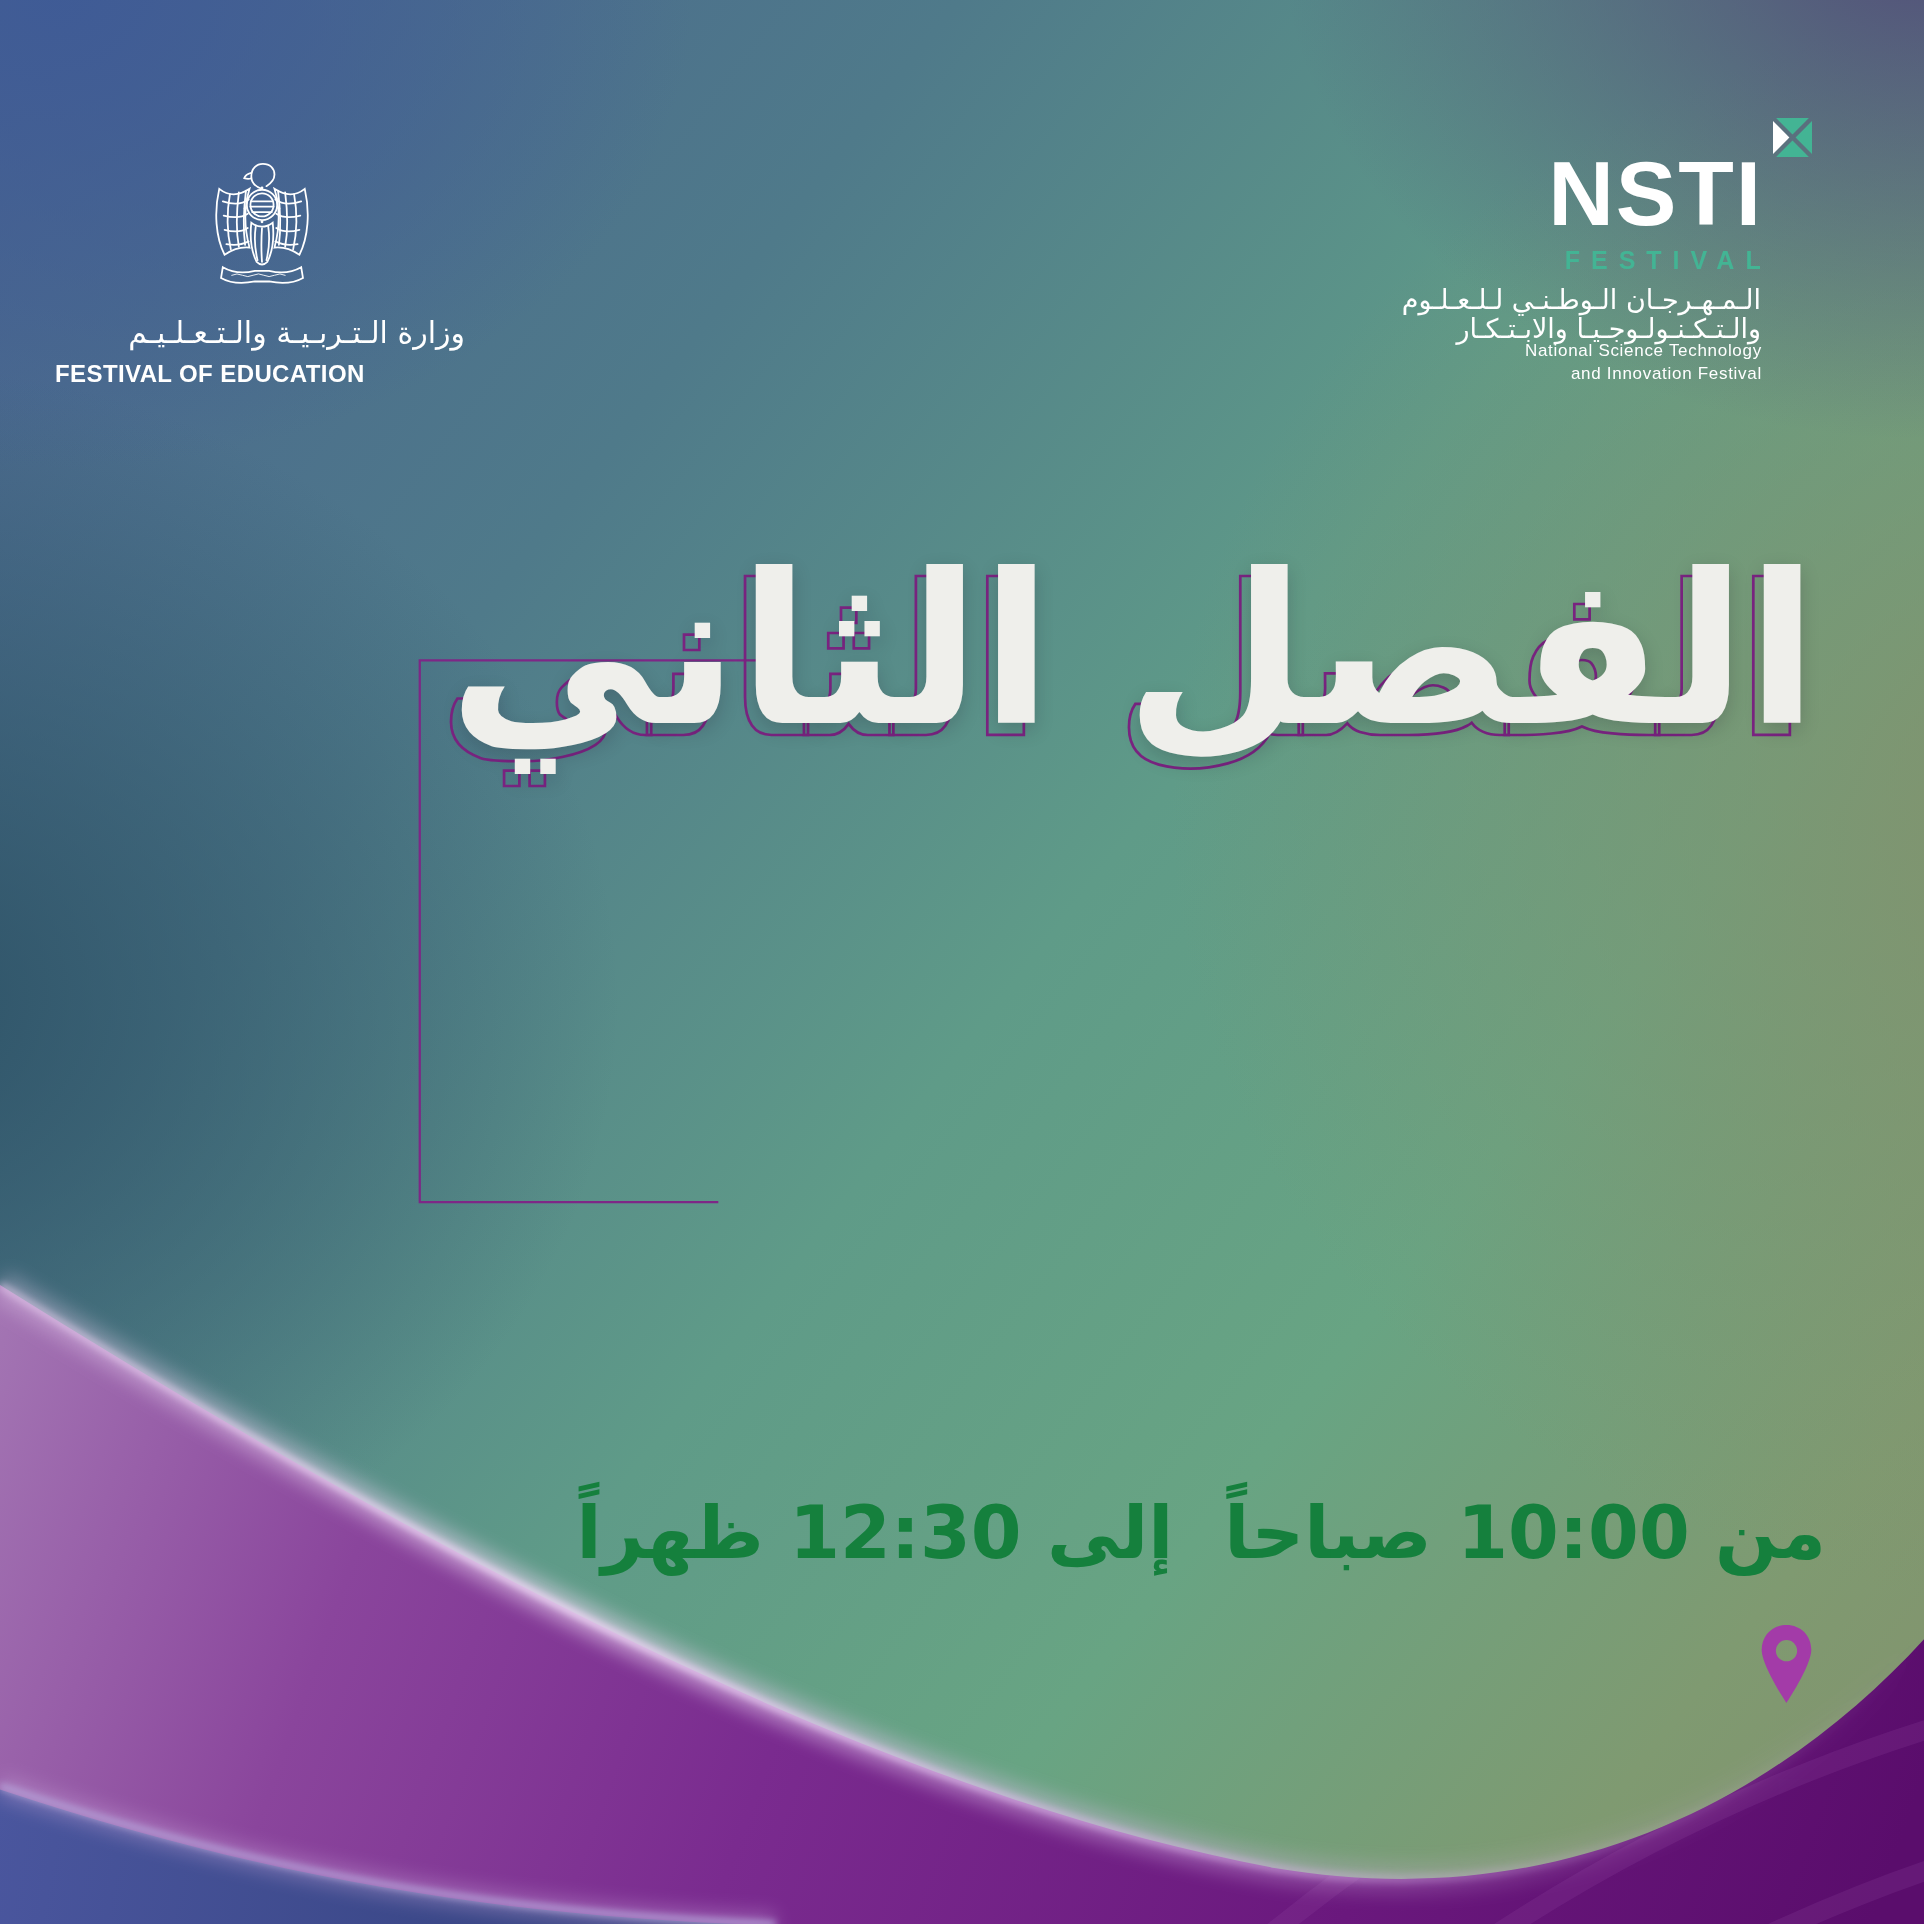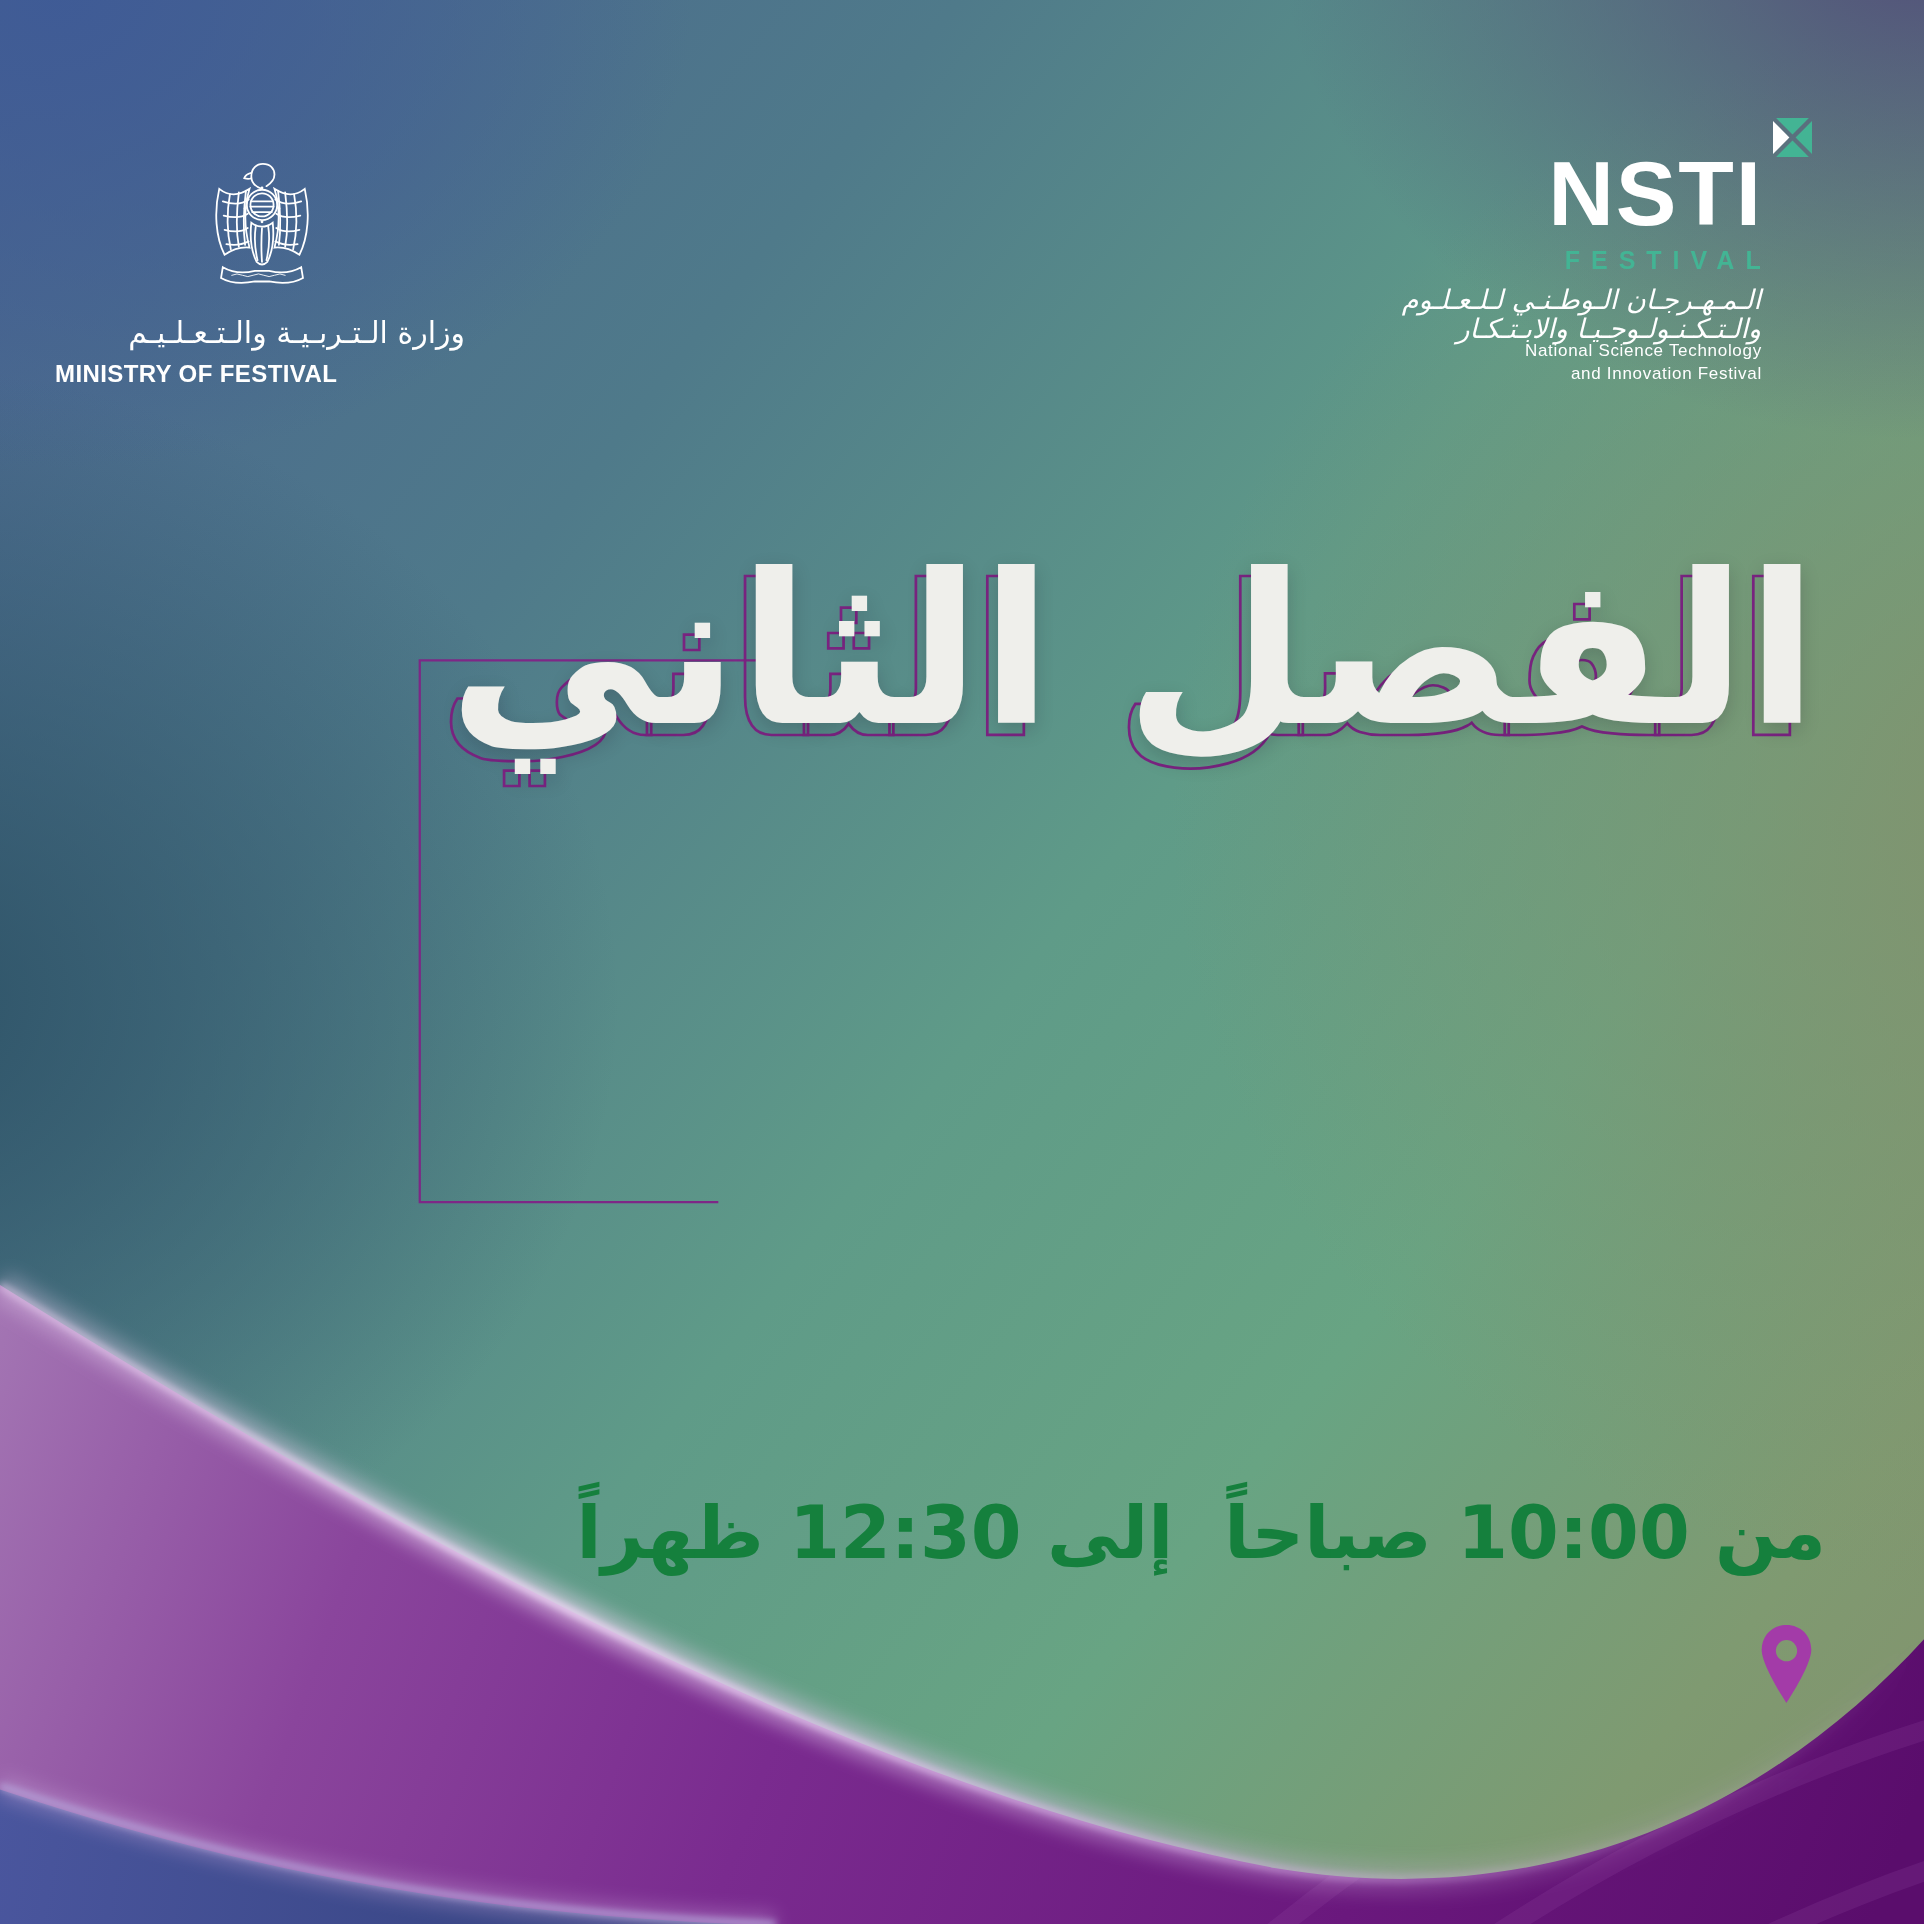--- a/index.html
+++ b/index.html
@@ -20,21 +20,21 @@
   .moe-text{left:55px;width:410px;color:#fff;}
   .moe-ar{top:315px;font-size:30px;}
   .moe-en{top:360px;font-size:24px;font-weight:bold;letter-spacing:0.4px;font-family:"Liberation Sans",sans-serif;}
   
   .nsti-mark{left:1773px;top:118px;}
   .nsti-t{right:164px;text-align:right;color:#fff;white-space:nowrap;}
   .nsti-acronym{top:148px;font-size:91px;font-weight:bold;letter-spacing:1.8px;line-height:1;
                 font-family:"Liberation Sans",sans-serif;margin-right:-1.8px;text-align:right;}
   .nsti-festival{top:246px;font-size:25px;font-weight:bold;letter-spacing:11px;margin-right:-10.7px;
                  font-family:"Liberation Sans",sans-serif;}
-  .nsti-ar{font-size:27px;font-style:italic;}
+  .nsti-ar{font-size:27px;}
   .nsti-ar1{top:284px;} .nsti-ar2{top:313px;}
   .nsti-en{font-size:17px;letter-spacing:0.7px;font-family:"Liberation Sans",sans-serif;margin-right:-0.9px;}
   .nsti-en1{top:341px;} .nsti-en2{top:364px;}
   
   .frame-svg{position:absolute;inset:0;pointer-events:none;}
   .session-box{left:718px;top:1057px;width:1088px;height:193px;border:2.2px solid;}
   
   .title{right:107px;top:526px;font-size:209px;font-weight:bold;line-height:1.2;white-space:nowrap;}
   .title-back{color:transparent;-webkit-text-stroke:2.7px #7b2482;transform:translate(-10.7px,11.6px);}
   .title-front{text-shadow:0 7.1px 19.6px rgba(20,10,30,.18);}
@@ -135,21 +135,21 @@
     <g fill="#fff" stroke="none">
       <circle cx="64" cy="29" r="1.6"></circle>
         <circle cx="80" cy="41" r="1.6"></circle>
         <circle cx="83" cy="52" r="1.6"></circle>
       <circle cx="48" cy="41" r="1.6"></circle>
         <circle cx="45" cy="52" r="1.6"></circle>
         <circle cx="64" cy="67" r="1.6"></circle>
     </g>
   </svg>
   <div class="abs moe-text moe-ar" dir="rtl">وزارة الـتـربـيـة والـتـعـلـيـم</div>
-  <div class="abs moe-text moe-en">MINISTRY OF FESTIVAL</div>
+  <div class="abs moe-text moe-en">FESTIVAL OF EDUCATION</div>
 
   <svg class="abs nsti-mark" width="39" height="39" viewBox="0 0 44 44">
     <polygon points="3.5,0 40.5,0 22,18.5" fill="#43B494"></polygon>
     <polygon points="44,3.5 44,40.5 25.5,22" fill="#43B494"></polygon>
     <polygon points="3.5,44 40.5,44 22,25.5" fill="#43B494"></polygon>
     <polygon points="0,3.5 0,40.5 18.5,22" fill="#FFFFFF"></polygon>
   </svg>
   <div class="abs nsti-t nsti-acronym">NSTI</div>
   <div class="abs nsti-t nsti-festival" style="color:#43B494;">FESTIVAL</div>
   <div class="abs nsti-t nsti-ar nsti-ar1" dir="rtl">الـمـهـرجـان الـوطـنـي لـلـعـلـوم</div>

